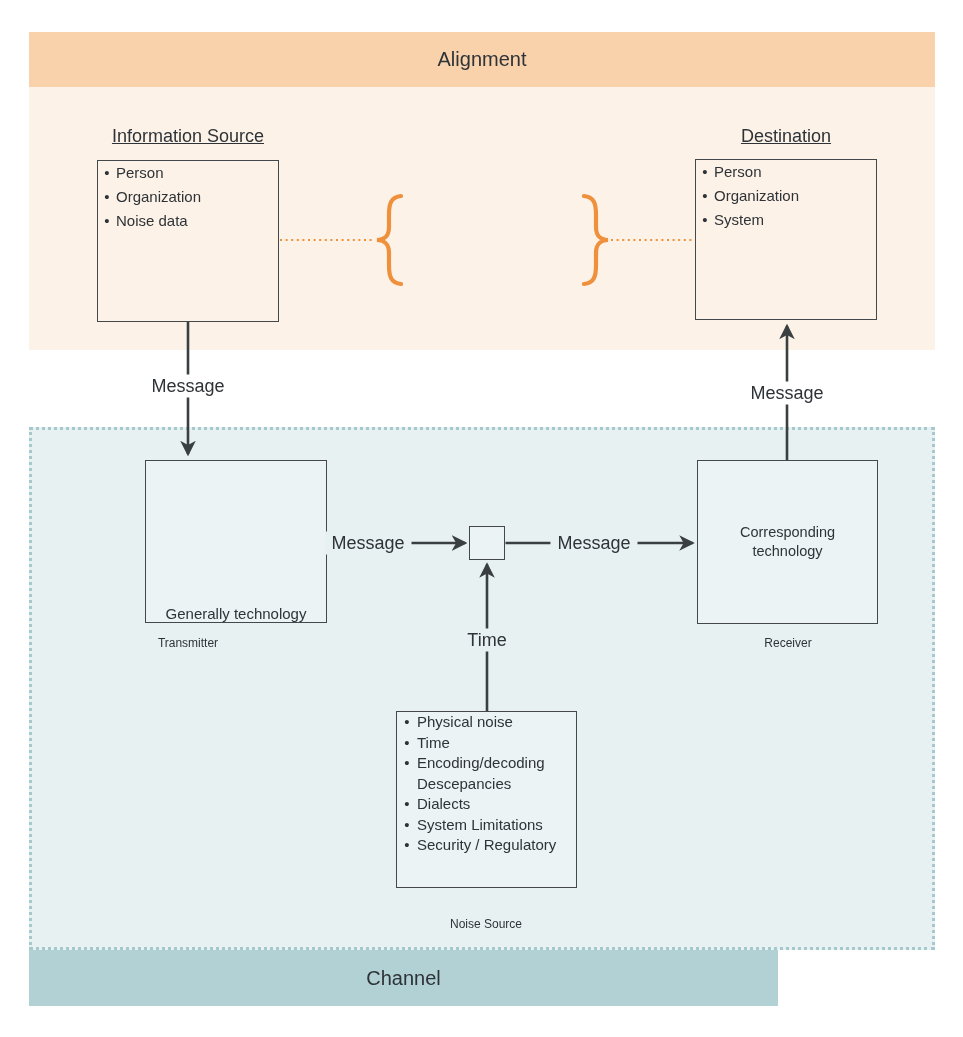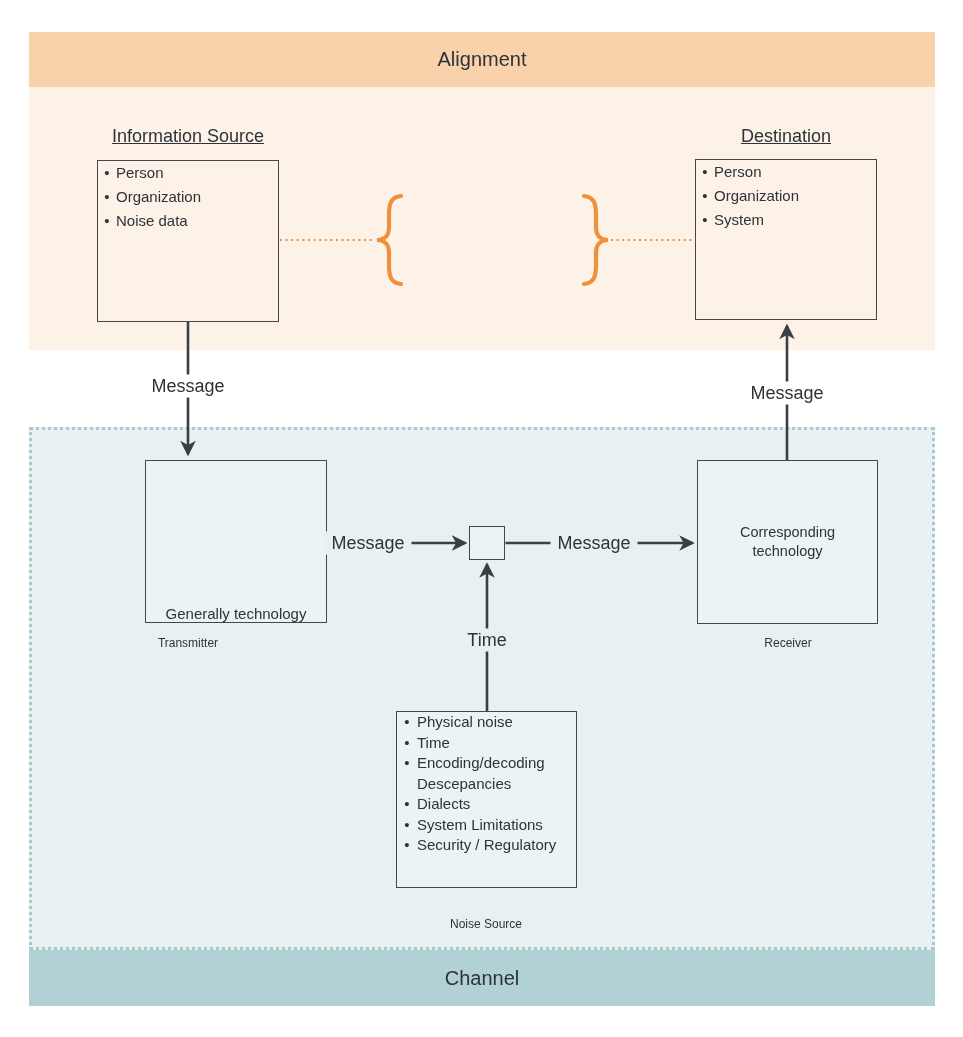--- a/index.html
+++ b/index.html
@@ -11,21 +11,21 @@
   body{font-family:"Liberation Sans","DejaVu Sans",sans-serif;color:var(--text);}
   .canvas{position:relative;width:963px;height:1037px;background:#ffffff;overflow:hidden;}
   .abs{position:absolute;}
 
   
   .band{display:flex;align-items:center;justify-content:center;font-size:20px;}
   .alignment-band{left:29px;top:32px;width:906px;height:55px;background:var(--band_orange);}
   .alignment-region{left:29px;top:87px;width:906px;height:263px;background:var(--region_peach);}
   .channel-region{left:29px;top:427px;width:906px;height:523px;background:var(--region_teal);
                   border:3px dotted var(--teal_dot);box-sizing:border-box;}
-  .channel-band{left:29px;top:950px;width:906px;height:56px;background:var(--band_teal);}
+  .channel-band{left:29px;top:950px;width:749px;height:56px;background:var(--band_teal);}
 
   
   .connector-layer{left:0;top:0;width:963px;height:1037px;pointer-events:none;z-index:3;}
   .conn{stroke:var(--line);stroke-width:2.6;fill:none;}
   .dotted-orange{stroke:var(--accent_orange);stroke-width:2;stroke-dasharray:2 3.6;fill:none;}
   .brace{stroke:var(--accent_orange);stroke-width:4.2;fill:none;stroke-linecap:round;}
   .arrowhead{fill:var(--line);}
 
   
   .node{box-sizing:border-box;border:1.5px solid var(--box_border);z-index:4;}

